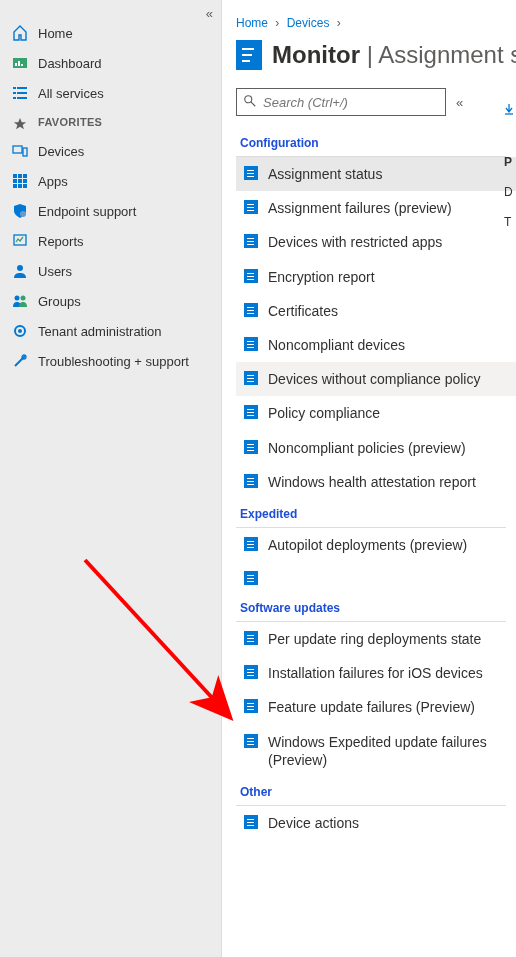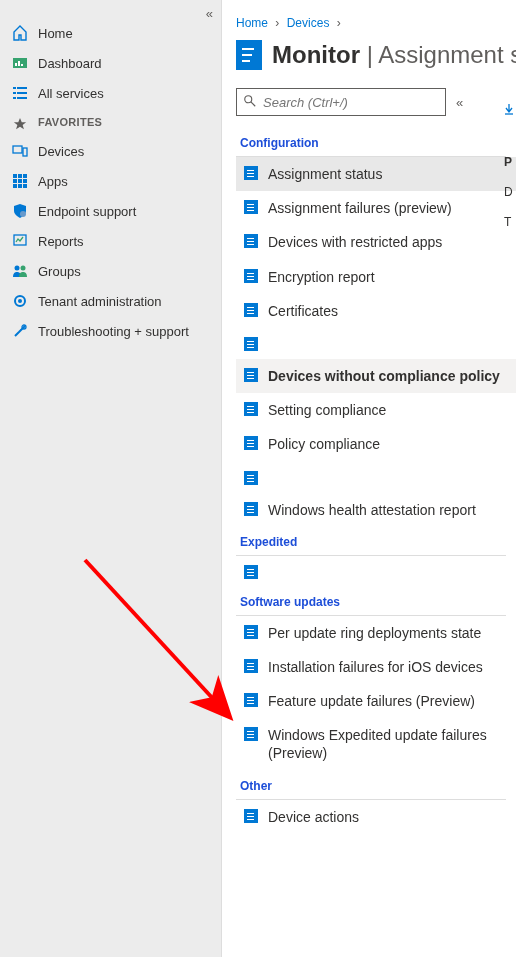--- a/index.html
+++ b/index.html
@@ -155,21 +155,21 @@
   position: absolute;
   background: #fff;
   height: 1px;
   width: 7px;
   left: 3px;
   top: 4px;
   box-shadow: 0 3px 0 #fff, 0 6px 0 #fff;
 }
 .mon-item .mi-label { font-size: 14px; color: #323130; padding-right: 6px; }
 .mon-item.selected { background: #e8e8e8; }
-.mon-item.hover { background: #f3f2f1; font-weight: bold; }
+.mon-item.hover { background: #f3f2f1; }
 .right-peek {
   position: absolute;
   right: 0;
   top: 100px;
   width: 12px;
 }
 .right-peek .rlink { color: #0078d4; font-size: 13px; margin-bottom: 30px; text-decoration: underline; }
 .right-peek .rh { font-weight: 600; font-size: 12px; margin-bottom: 20px; }
 
 .arrow {
@@ -262,20 +262,29 @@
       <span class="sb-label">Endpoint support</span>
     </div>
     <div class="sb-item">
       <span class="sb-icon">
         <svg width="16" height="16" viewBox="0 0 16 16">
             <rect x="2" y="2" width="12" height="10" fill="none" stroke="#0078d4" stroke-width="1.3"></rect>
             <path d="M4 9 L6 6 L8 8 L11 4" fill="none" stroke="#36a36f" stroke-width="1.3"></path>
           </svg>
       </span>
       <span class="sb-label">Reports</span>
+    </div>
+    <div class="sb-item">
+      <span class="sb-icon">
+        <svg width="16" height="16" viewBox="0 0 16 16">
+            <circle cx="8" cy="5" r="3" fill="#0078d4"></circle>
+            <path d="M2 15 C2 11 5 10 8 10 C11 10 14 11 14 15 Z" fill="#0078d4"></path>
+          </svg>
+      </span>
+      <span class="sb-label">Users</span>
     </div>
     <div class="sb-item">
       <span class="sb-icon">
         <svg width="16" height="16" viewBox="0 0 16 16">
             <circle cx="5" cy="5" r="2.5" fill="#0078d4"></circle>
             <circle cx="11" cy="5" r="2.5" fill="#36a36f"></circle>
             <path d="M1 14 C1 10 3 9 5 9 C7 9 9 10 9 14 Z" fill="#0078d4"></path>
             <path d="M7 14 C7 10 9 9 11 9 C13 9 15 10 15 14 Z" fill="#36a36f"></path>
           </svg>
       </span>
@@ -348,41 +357,43 @@
         <div class="mon-item">
           <div class="mi-icon"></div>
           <div class="mi-label">Encryption report</div>
         </div>
         <div class="mon-item">
           <div class="mi-icon"></div>
           <div class="mi-label">Certificates</div>
         </div>
         <div class="mon-item">
           <div class="mi-icon"></div>
+          <div class="mi-label">Noncompliant devices</div>
         </div>
         <div class="mon-item hover">
           <div class="mi-icon"></div>
           <div class="mi-label">Devices without compliance policy</div>
         </div>
         <div class="mon-item">
           <div class="mi-icon"></div>
-          <div class="mi-label">Setting compliance</div>
-        </div>
-        <div class="mon-item">
-          <div class="mi-icon"></div>
           <div class="mi-label">Policy compliance</div>
         </div>
         <div class="mon-item">
           <div class="mi-icon"></div>
+          <div class="mi-label">Noncompliant policies (preview)</div>
         </div>
         <div class="mon-item">
           <div class="mi-icon"></div>
           <div class="mi-label">Windows health attestation report</div>
         </div>
         <div class="section-header">Expedited</div>
+        <div class="mon-item">
+          <div class="mi-icon"></div>
+          <div class="mi-label">Autopilot deployments (preview)</div>
+        </div>
         <div class="mon-item">
           <div class="mi-icon"></div>
         </div>
         <div class="section-header">Software updates</div>
         <div class="mon-item">
           <div class="mi-icon"></div>
           <div class="mi-label">Per update ring deployments state</div>
         </div>
         <div class="mon-item">
           <div class="mi-icon"></div>

